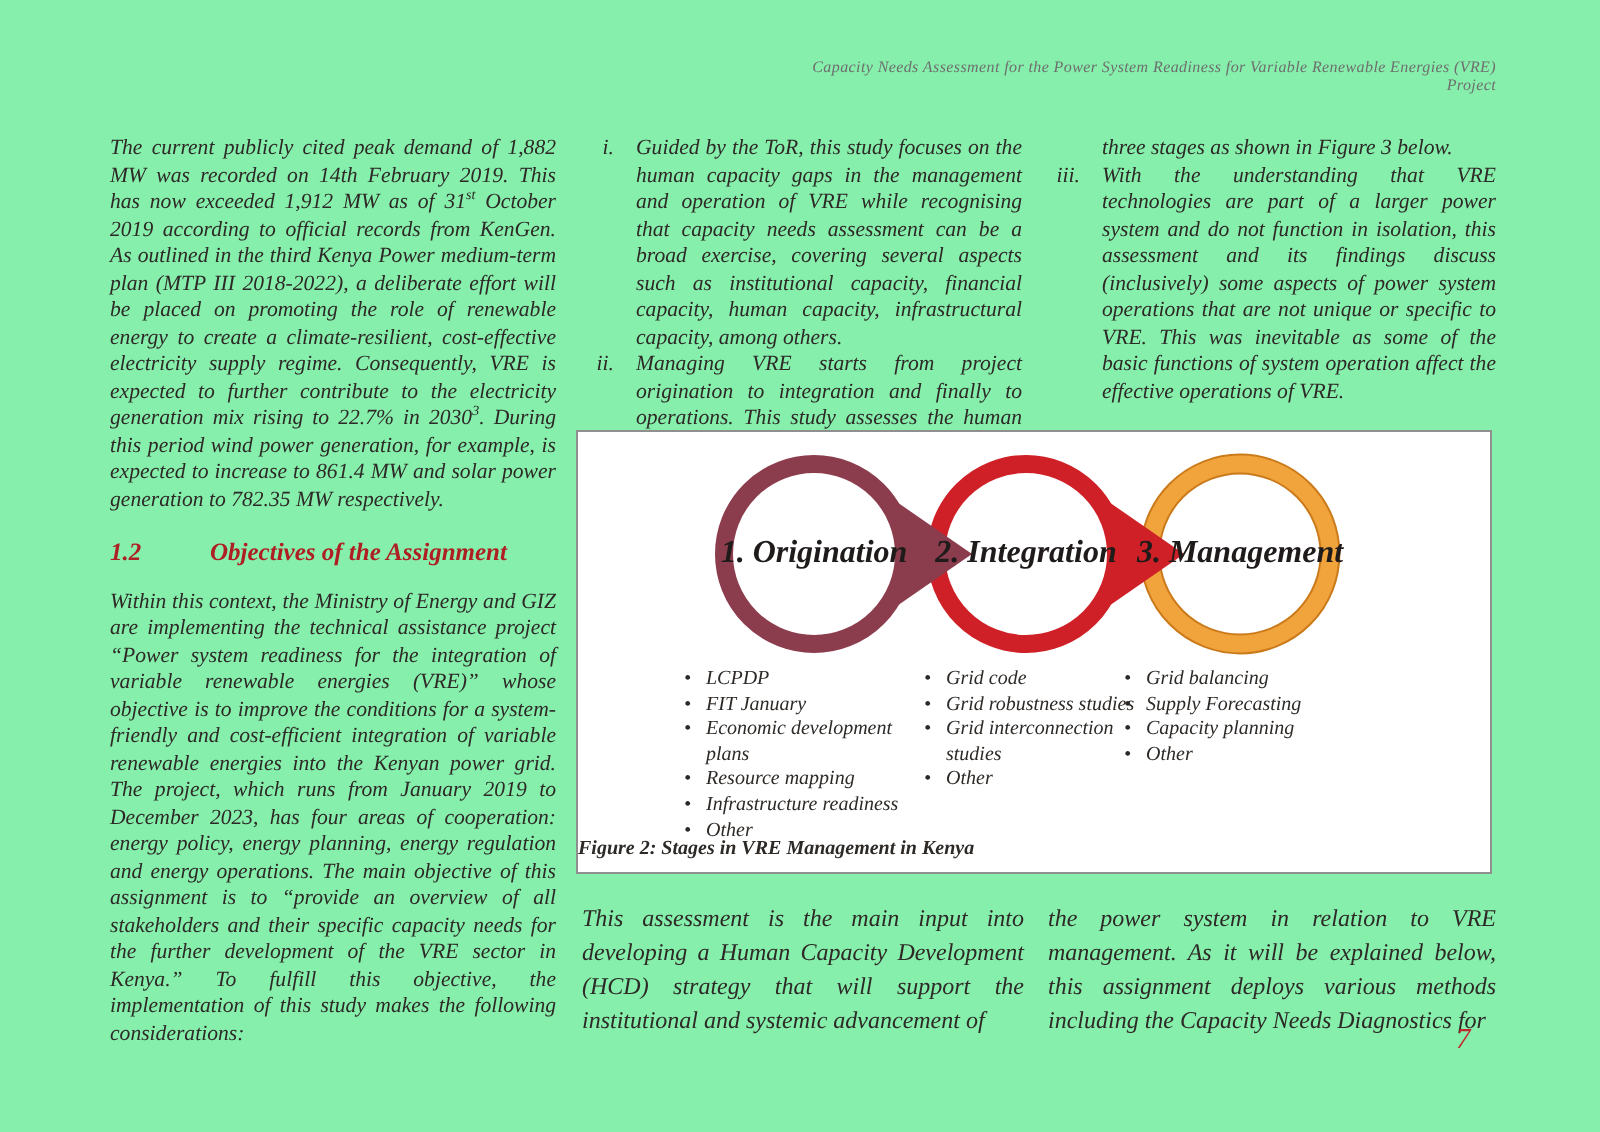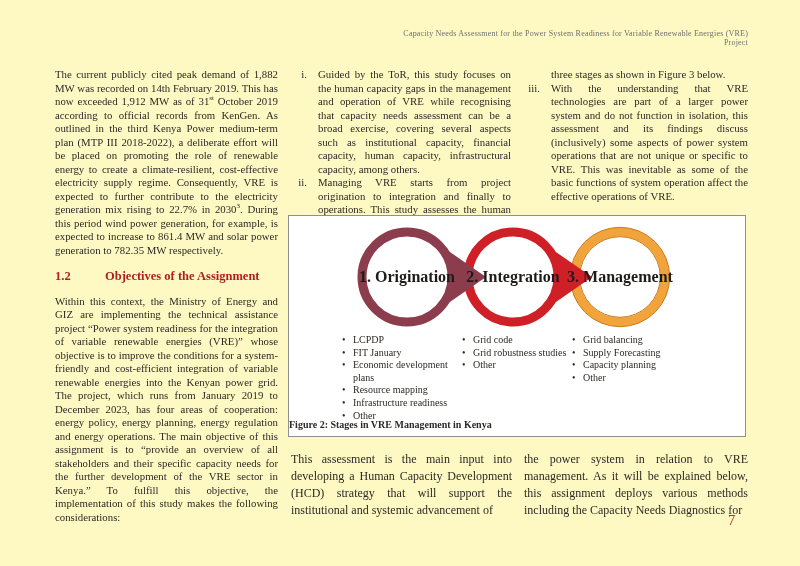--- a/index.html
+++ b/index.html
@@ -1,18 +1,18 @@
 <!DOCTYPE html>
 <html><head>
 <meta charset="utf-8">
 <style>
   * { margin:0; padding:0; box-sizing:border-box; }
   html,body { background:#ffffff; }
   body { width:800px; height:566px; font-family:"Liberation Serif", serif; }
-  .page { position:relative; width:800px; height:566px; background:#fef9c3; overflow:hidden; }
+  .page { position:relative; width:800px; height:566px; background:#86efac; overflow:hidden;font-style:italic; }
 
   .running-header {
     position:absolute; top:29px; left:380px; width:368px;
     font-size:8px; color:#6e6e6e; text-align:right; letter-spacing:0.2px;
   }
 
   .col { position:absolute; top:68px; font-size:10.8px; line-height:13.5px; color:#2d2926; }
   .col-1 { left:55px;  width:223px; }
   .col-2 { left:291px; width:220px; }
   .col-3 { left:524px; width:224px; }
@@ -37,21 +37,21 @@
     font-size:16px; font-weight:bold; color:#1e1b1a; white-space:nowrap;
   }
   .stage-bullets {
     position:absolute; top:118px; list-style:none;
     font-size:10px; line-height:12.6px; color:#2d2926;
   }
   .stage-bullets li { position:relative; padding-left:12px; }
   .stage-bullets li::before { content:"\2022"; position:absolute; left:1px; }
   .bullets-a { left:52px;  width:118px; }
   .bullets-b { left:172px; width:112px; }
-  .bullets-c { left:282px; width:122px; }
+  .bullets-c { left:272px; width:122px; }
   .figure-caption {
     position:absolute; bottom:6px; left:0; right:10px; text-align:left;
     font-size:10px; font-weight:bold; color:#2d2926;
   }
 
   .bottom-para { position:absolute; top:451px; font-size:12px; line-height:17px; text-align:justify; color:#2d2926; }
   .bp-left  { left:291px; width:221px; }
   .bp-right { left:524px; width:224px; }
 
   .page-number { position:absolute; left:728px; top:512px; font-size:14.5px; color:#C2272D; }
@@ -125,20 +125,21 @@
         <li>FIT January</li>
         <li>Economic development plans</li>
         <li>Resource mapping</li>
         <li>Infrastructure readiness</li>
         <li>Other</li>
       </ul>
     <ul class="stage-bullets bullets-b">
 
     <li>Grid code</li>
         <li>Grid robustness studies</li>
+        <li>Grid interconnection studies</li>
         <li>Other</li>
       </ul>
     <ul class="stage-bullets bullets-c">
 
     <li>Grid balancing</li>
         <li>Supply Forecasting</li>
         <li>Capacity planning</li>
         <li>Other</li>
       </ul>
 

